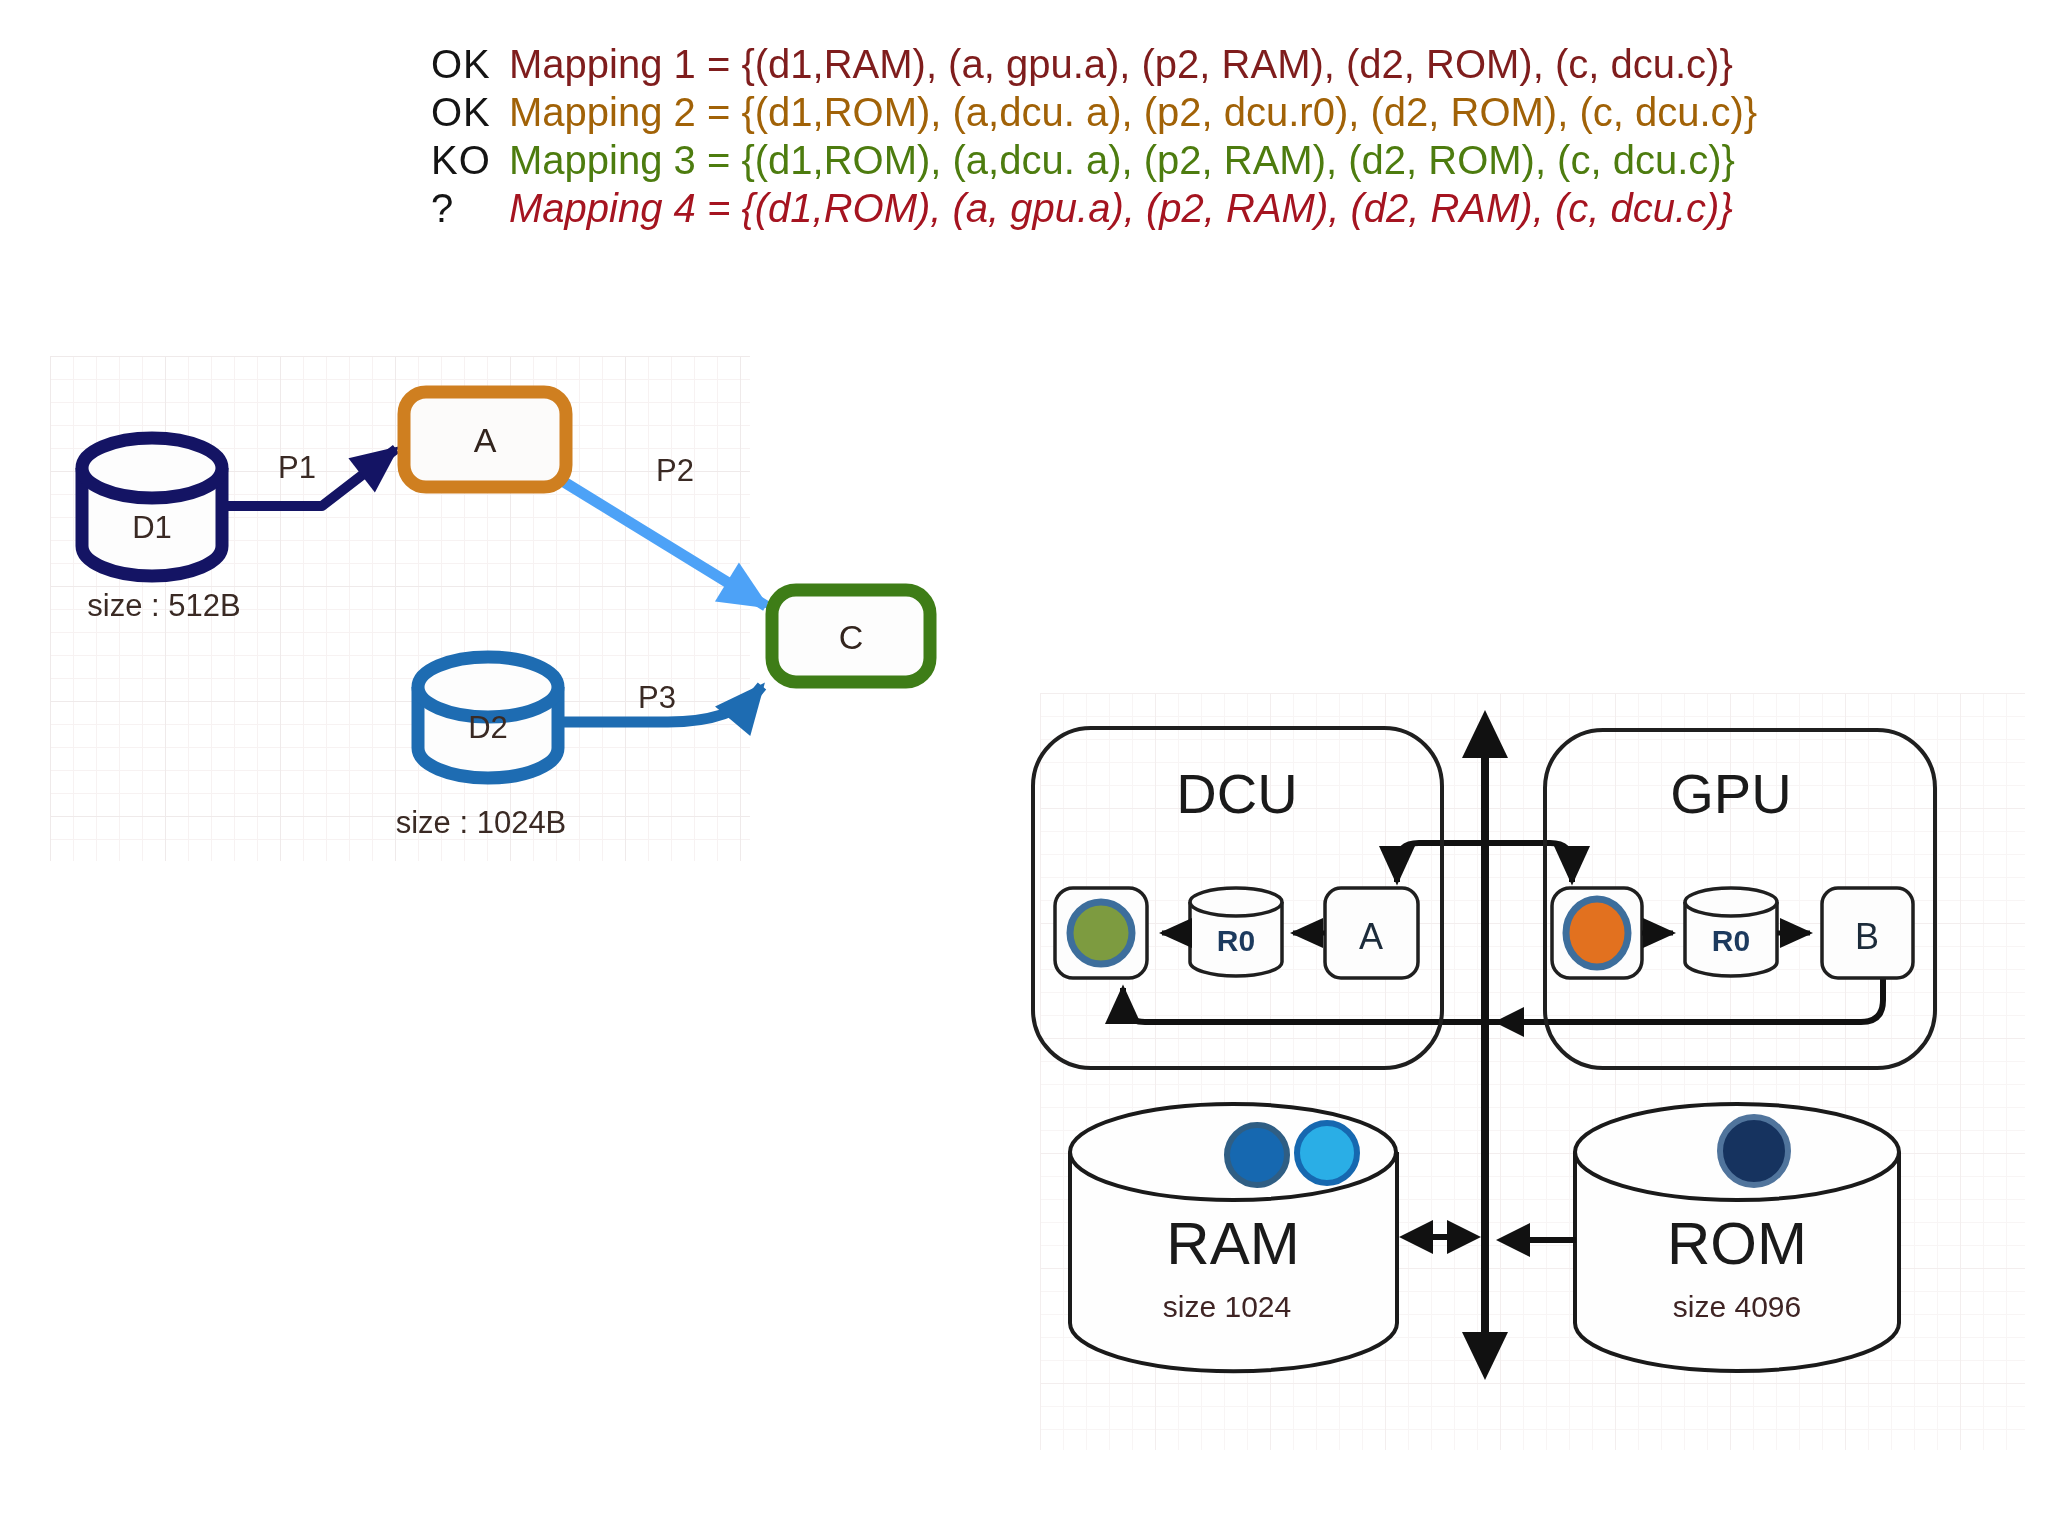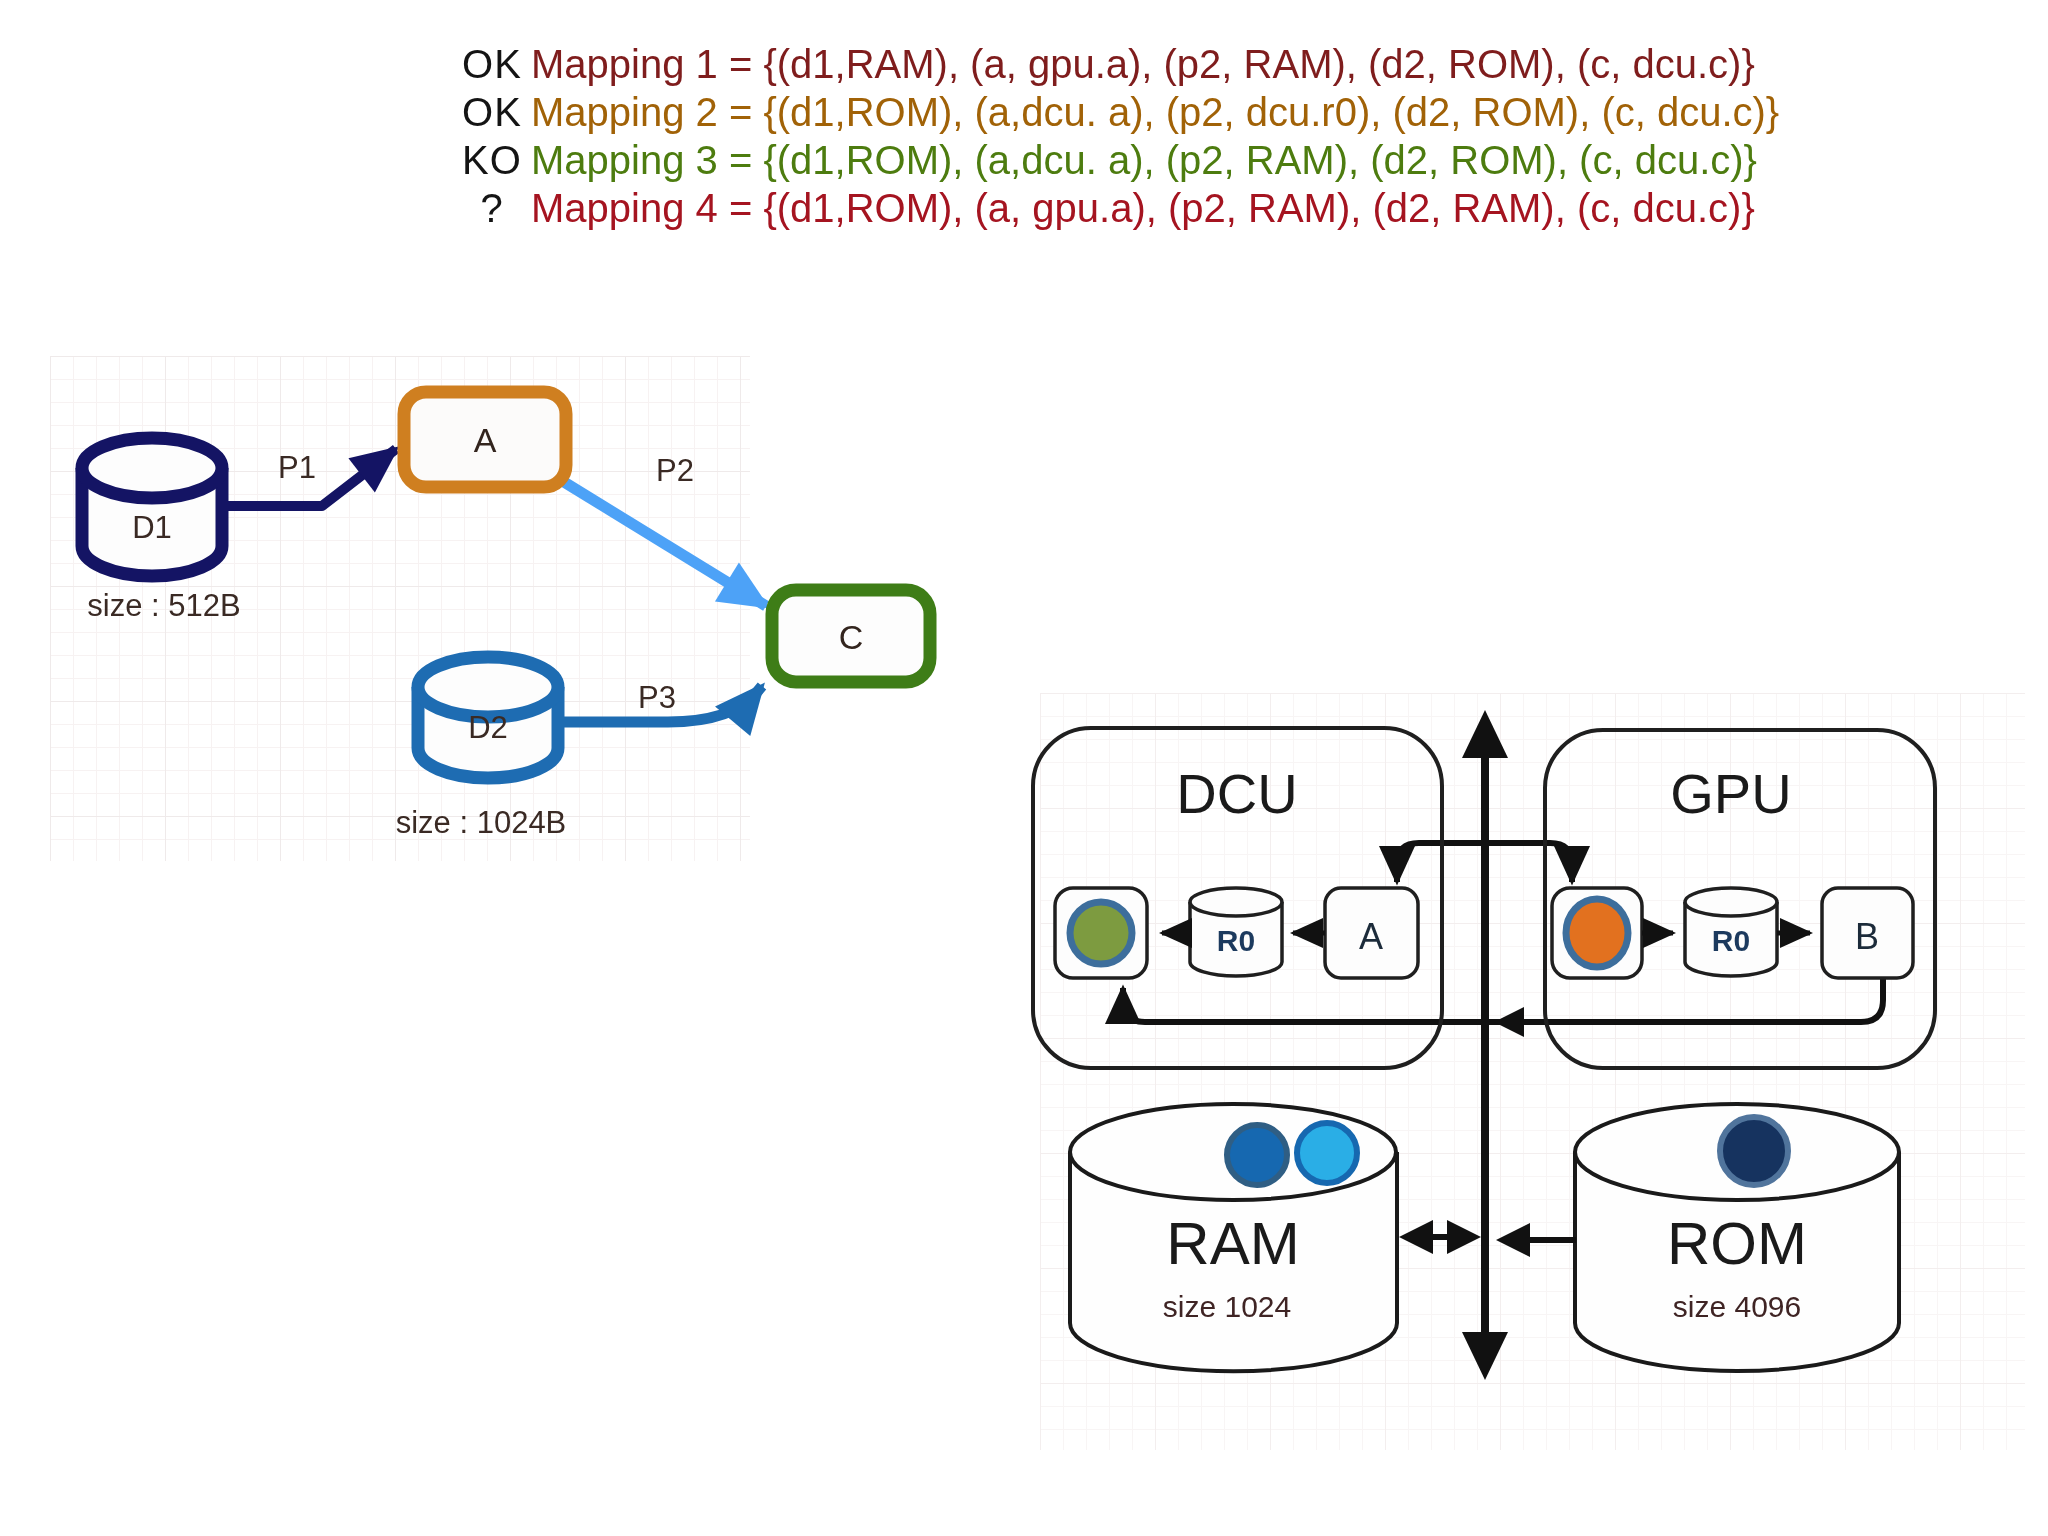--- a/index.html
+++ b/index.html
@@ -7,21 +7,21 @@
           font-family:"Liberation Sans",sans-serif;}
   .grid{position:absolute;
         background-image:
           linear-gradient(#e8dfdf 1px, transparent 1px),
           linear-gradient(90deg, #e8dfdf 1px, transparent 1px),
           linear-gradient(#f3ecec 1px, transparent 1px),
           linear-gradient(90deg, #f3ecec 1px, transparent 1px);
         background-size:115px 115px,115px 115px,23px 23px,23px 23px;}
   .grid-left{left:50px;top:356px;width:700px;height:505px;opacity:.65;}
   .grid-right{left:1040px;top:693px;width:985px;height:757px;opacity:.5;}
-  .mappings{position:absolute;left:453px;top:40px;text-align:center;}
+  .mappings{position:absolute;left:431px;top:40px;}
   .map-row{display:flex;align-items:baseline;height:48px;font-size:40px;line-height:48px;}
   .map-status{display:inline-block;width:78px;flex:0 0 78px;color:#141414;letter-spacing:1px;}
   .map-text{white-space:nowrap;}
   svg text{font-family:"Liberation Sans",sans-serif;}
   .nlabel{fill:#3a2a24;font-size:31px;}
   .nodeletter{fill:#33251e;font-size:34px;}
   .hwtitle{fill:#1a1a1a;font-size:56px;}
   .memtitle{fill:#1a1a1a;font-size:60px;}
   .memsize{fill:#3f2424;font-size:30px;}
   .smallbox{fill:#fdfdfd;stroke:#1f1f1f;stroke-width:3.5;}
@@ -44,21 +44,21 @@
     <div class="map-row">
       <span class="map-status">OK</span>
       <span class="map-text" style="color: #a16207;">Mapping 2 = {(d1,ROM), (a,dcu. a), (p2, dcu.r0), (d2, ROM), (c, dcu.c)}</span>
     </div>
     <div class="map-row">
       <span class="map-status">KO</span>
       <span class="map-text" style="color: #4d7c0f;">Mapping 3 = {(d1,ROM), (a,dcu. a), (p2, RAM), (d2, ROM), (c, dcu.c)}</span>
     </div>
     <div class="map-row">
       <span class="map-status">?</span>
-      <span class="map-text" style="color: rgb(165, 20, 32);">Mapping 4 = {(d1,ROM), (a, gpu.a), (p2, RAM), (d2, RAM), (c, dcu.c)}</span>
+      <span class="map-text" style="color: rgb(165, 20, 32); font-style: italic;">Mapping 4 = {(d1,ROM), (a, gpu.a), (p2, RAM), (d2, RAM), (c, dcu.c)}</span>
     </div>
   </div>
 
   <svg width="2048" height="1536" viewBox="0 0 2048 1536" style="position:absolute;left:0;top:0;">
     <defs>
       <marker id="m-navy" viewBox="0 0 12 12" refX="10.5" refY="6" markerWidth="5.2" markerHeight="5.2" orient="auto-start-reverse">
         <path d="M0.5,1 L11.5,6 L0.5,11 Z" fill="#141464"></path>
       </marker>
       <marker id="m-lblue" viewBox="0 0 12 12" refX="10.5" refY="6" markerWidth="5" markerHeight="5" orient="auto-start-reverse">
         <path d="M0.5,1 L11.5,6 L0.5,11 Z" fill="#4da2f7"></path>

